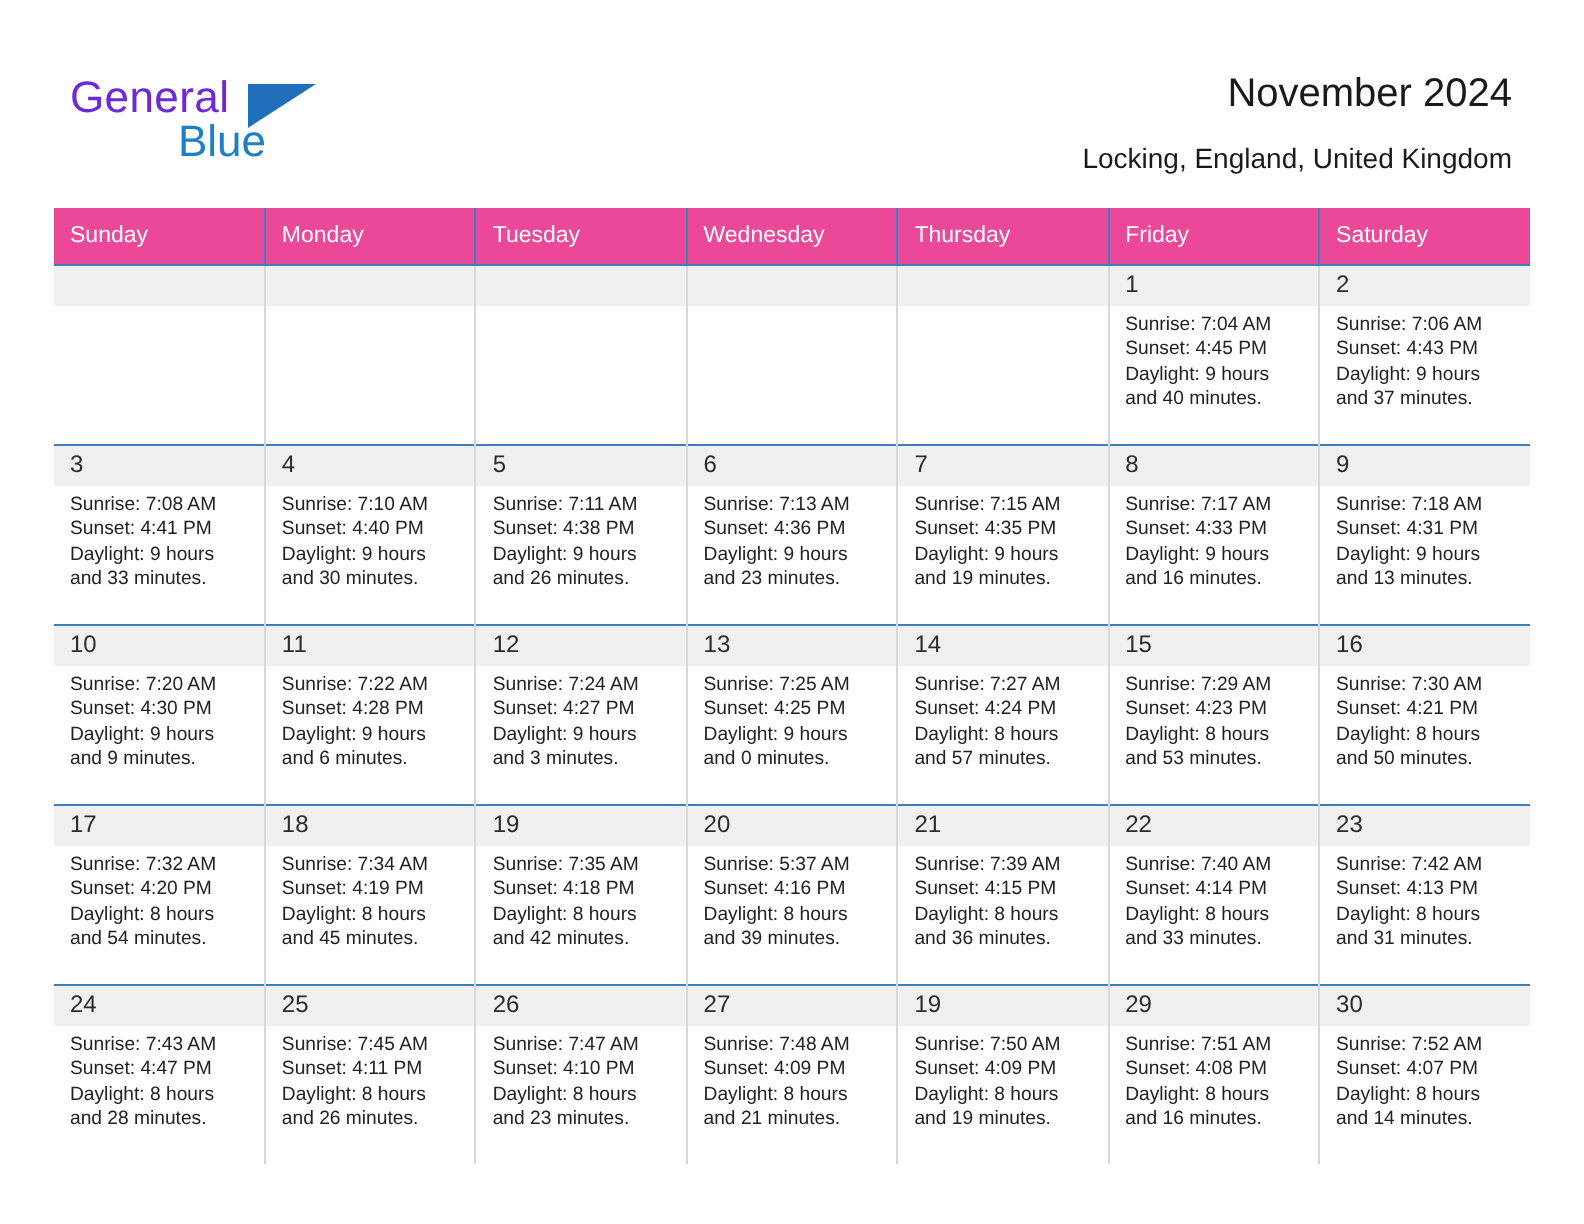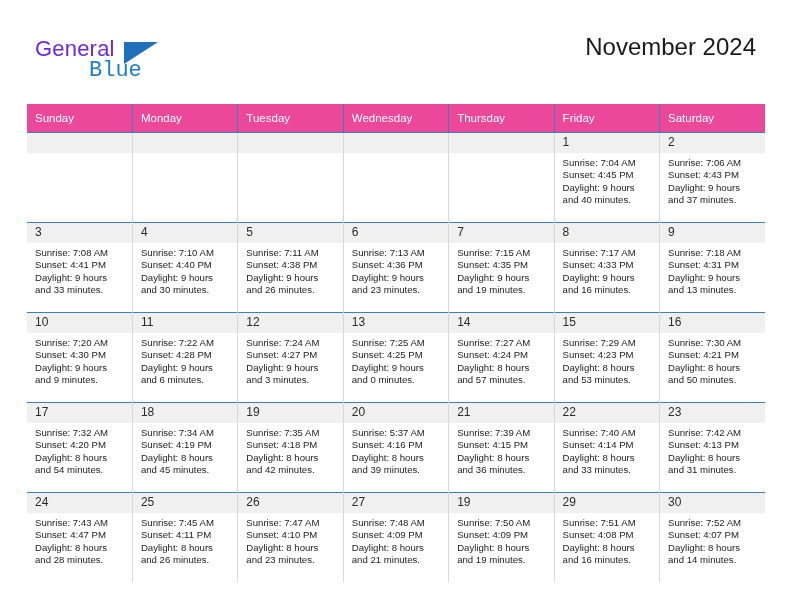--- a/index.html
+++ b/index.html
@@ -53,31 +53,31 @@
     height: 0;
     border-left: 34px solid #1f6fba;
     border-bottom: 22px solid transparent;
   }
   .brand-blue {
     position: absolute;
     left: 54px;
     top: 22px;
     font-size: 22px;
     color: #1f7ec4;
-    font-family: Liberation Mono, monospace;
+    font-family: Liberation Sans, sans-serif;
   }
 
   .title-block {
     position: absolute;
     right: 36px;
     top: 30px;
     text-align: right;
   }
   .cal-title {
-    font-size: 24px;
+    font-size: 20px;
     color: #1a1a1a;
     font-weight: normal;
     line-height: 34px;
     white-space: nowrap;
   }
   .cal-subtitle {
     margin-top: 6px;
     font-size: 14px;
     color: #1a1a1a;
     line-height: 18px;
@@ -143,20 +143,21 @@
   <div class="masthead">
 
     <div class="brand">
       <span class="brand-general">General</span>
       <span class="brand-tri"></span>
       <span class="brand-blue">Blue</span>
     </div>
 
     <div class="title-block">
       <div class="cal-title">November 2024</div>
+      <div class="cal-subtitle">Locking, England, United Kingdom</div>
     </div>
 
   </div>
 
   <table class="calendar">
     <thead>
       <tr>
         <th>Sunday</th>
         <th>Monday</th>
         <th>Tuesday</th>

